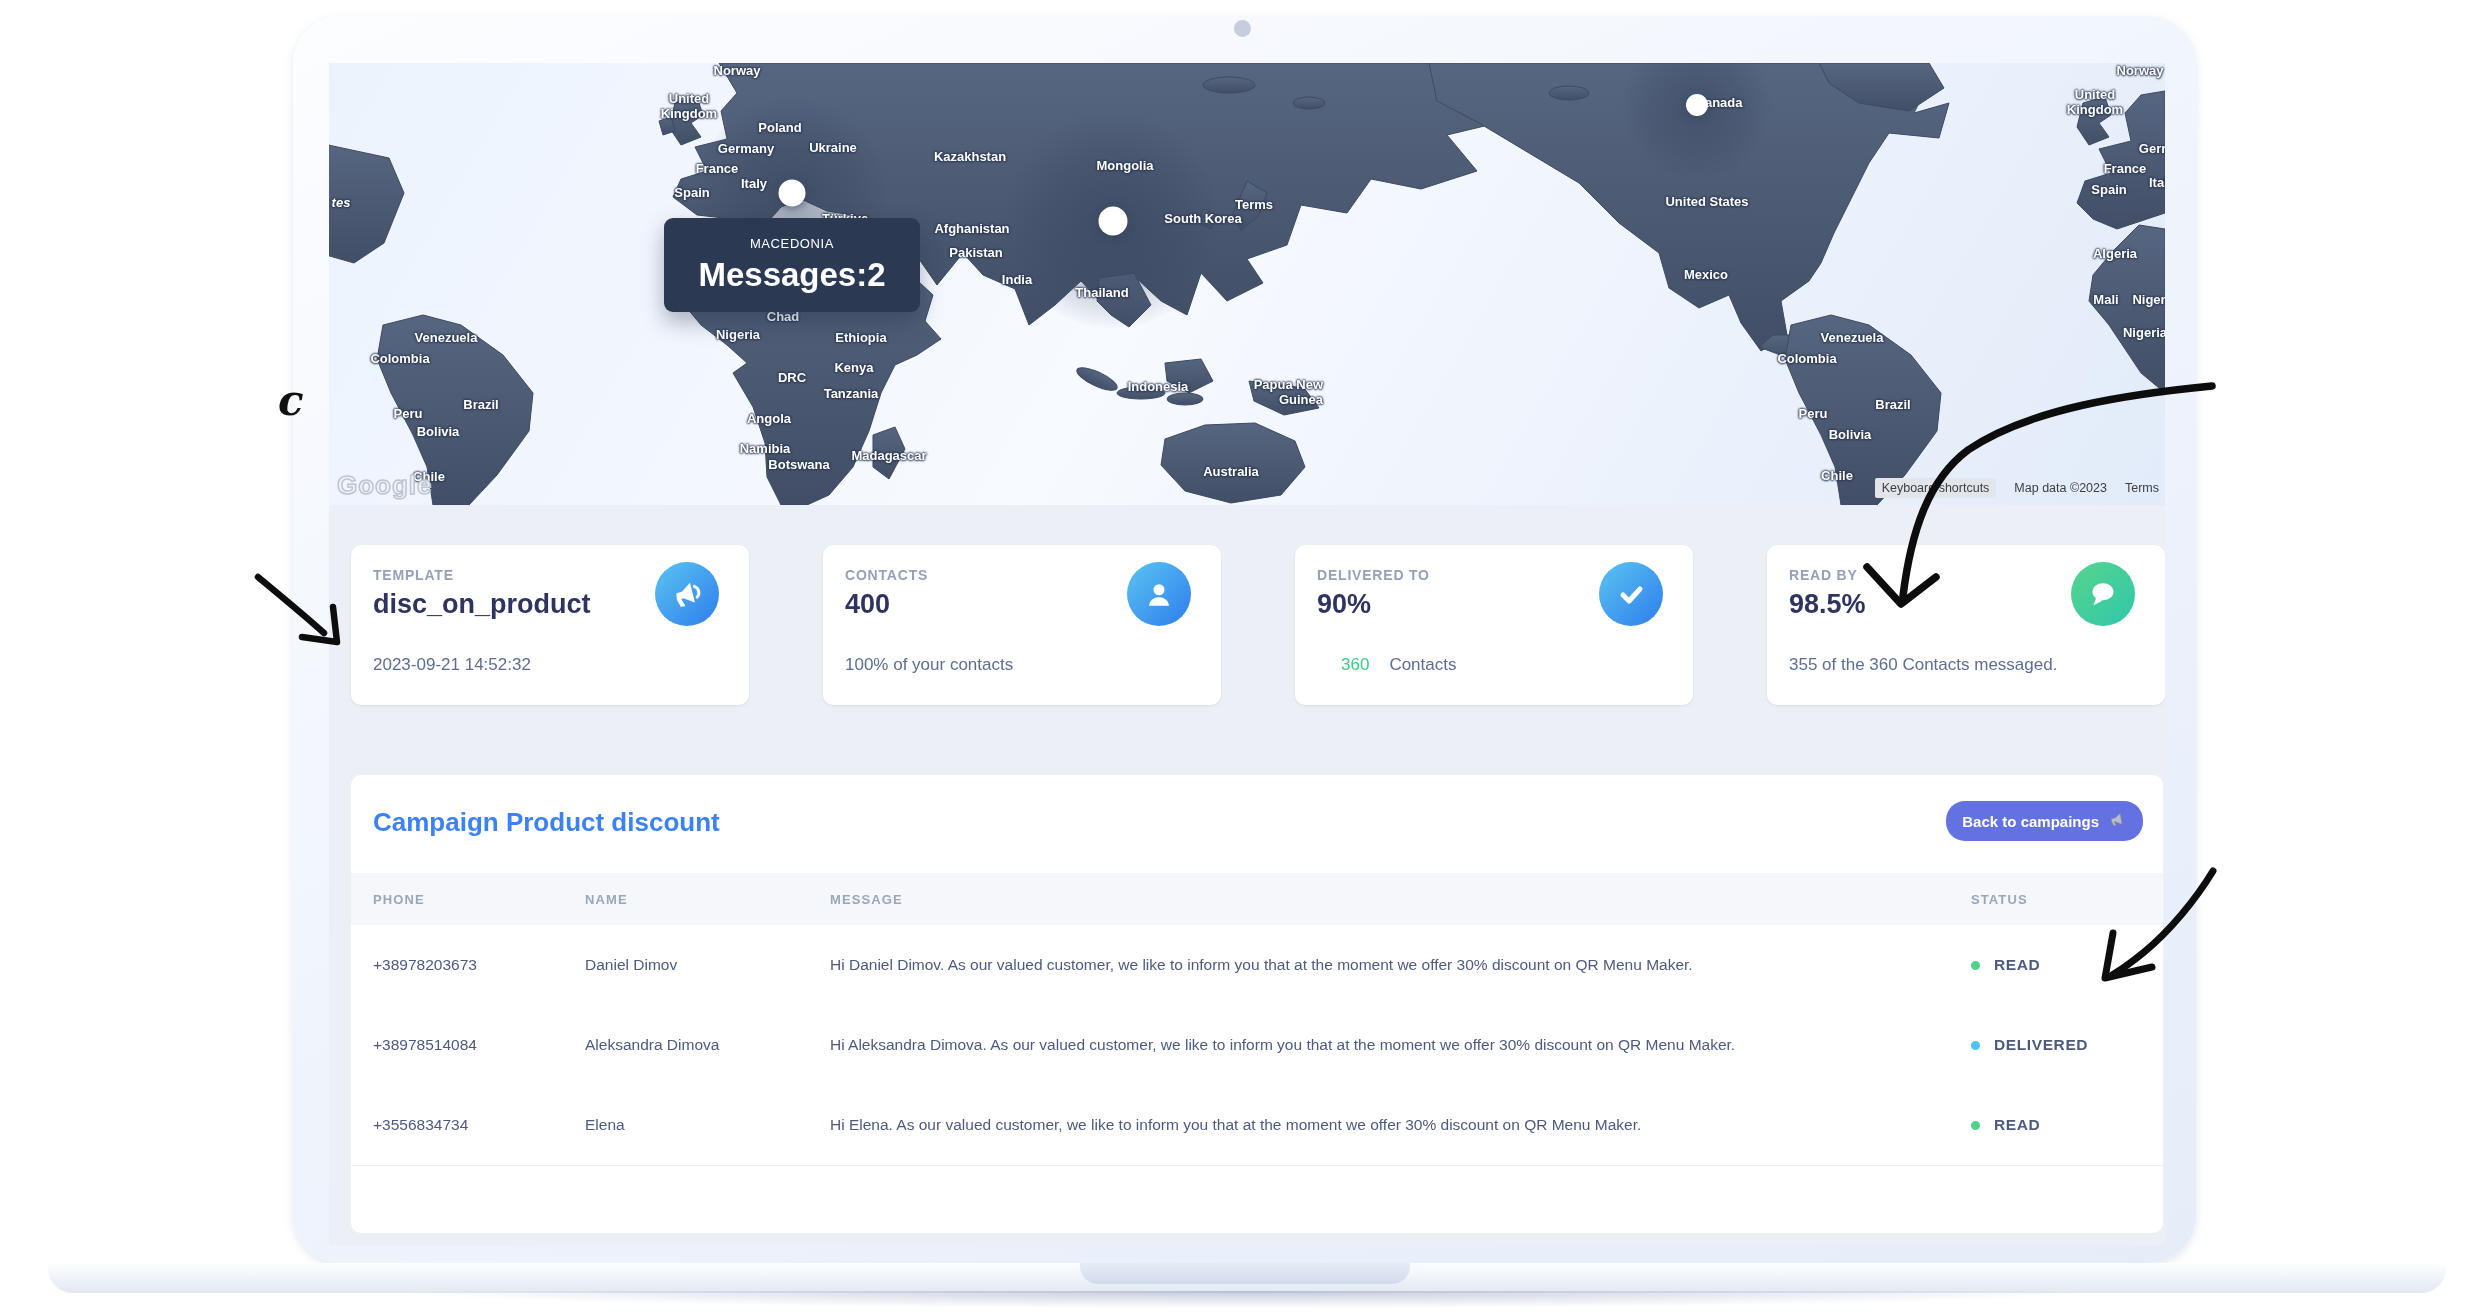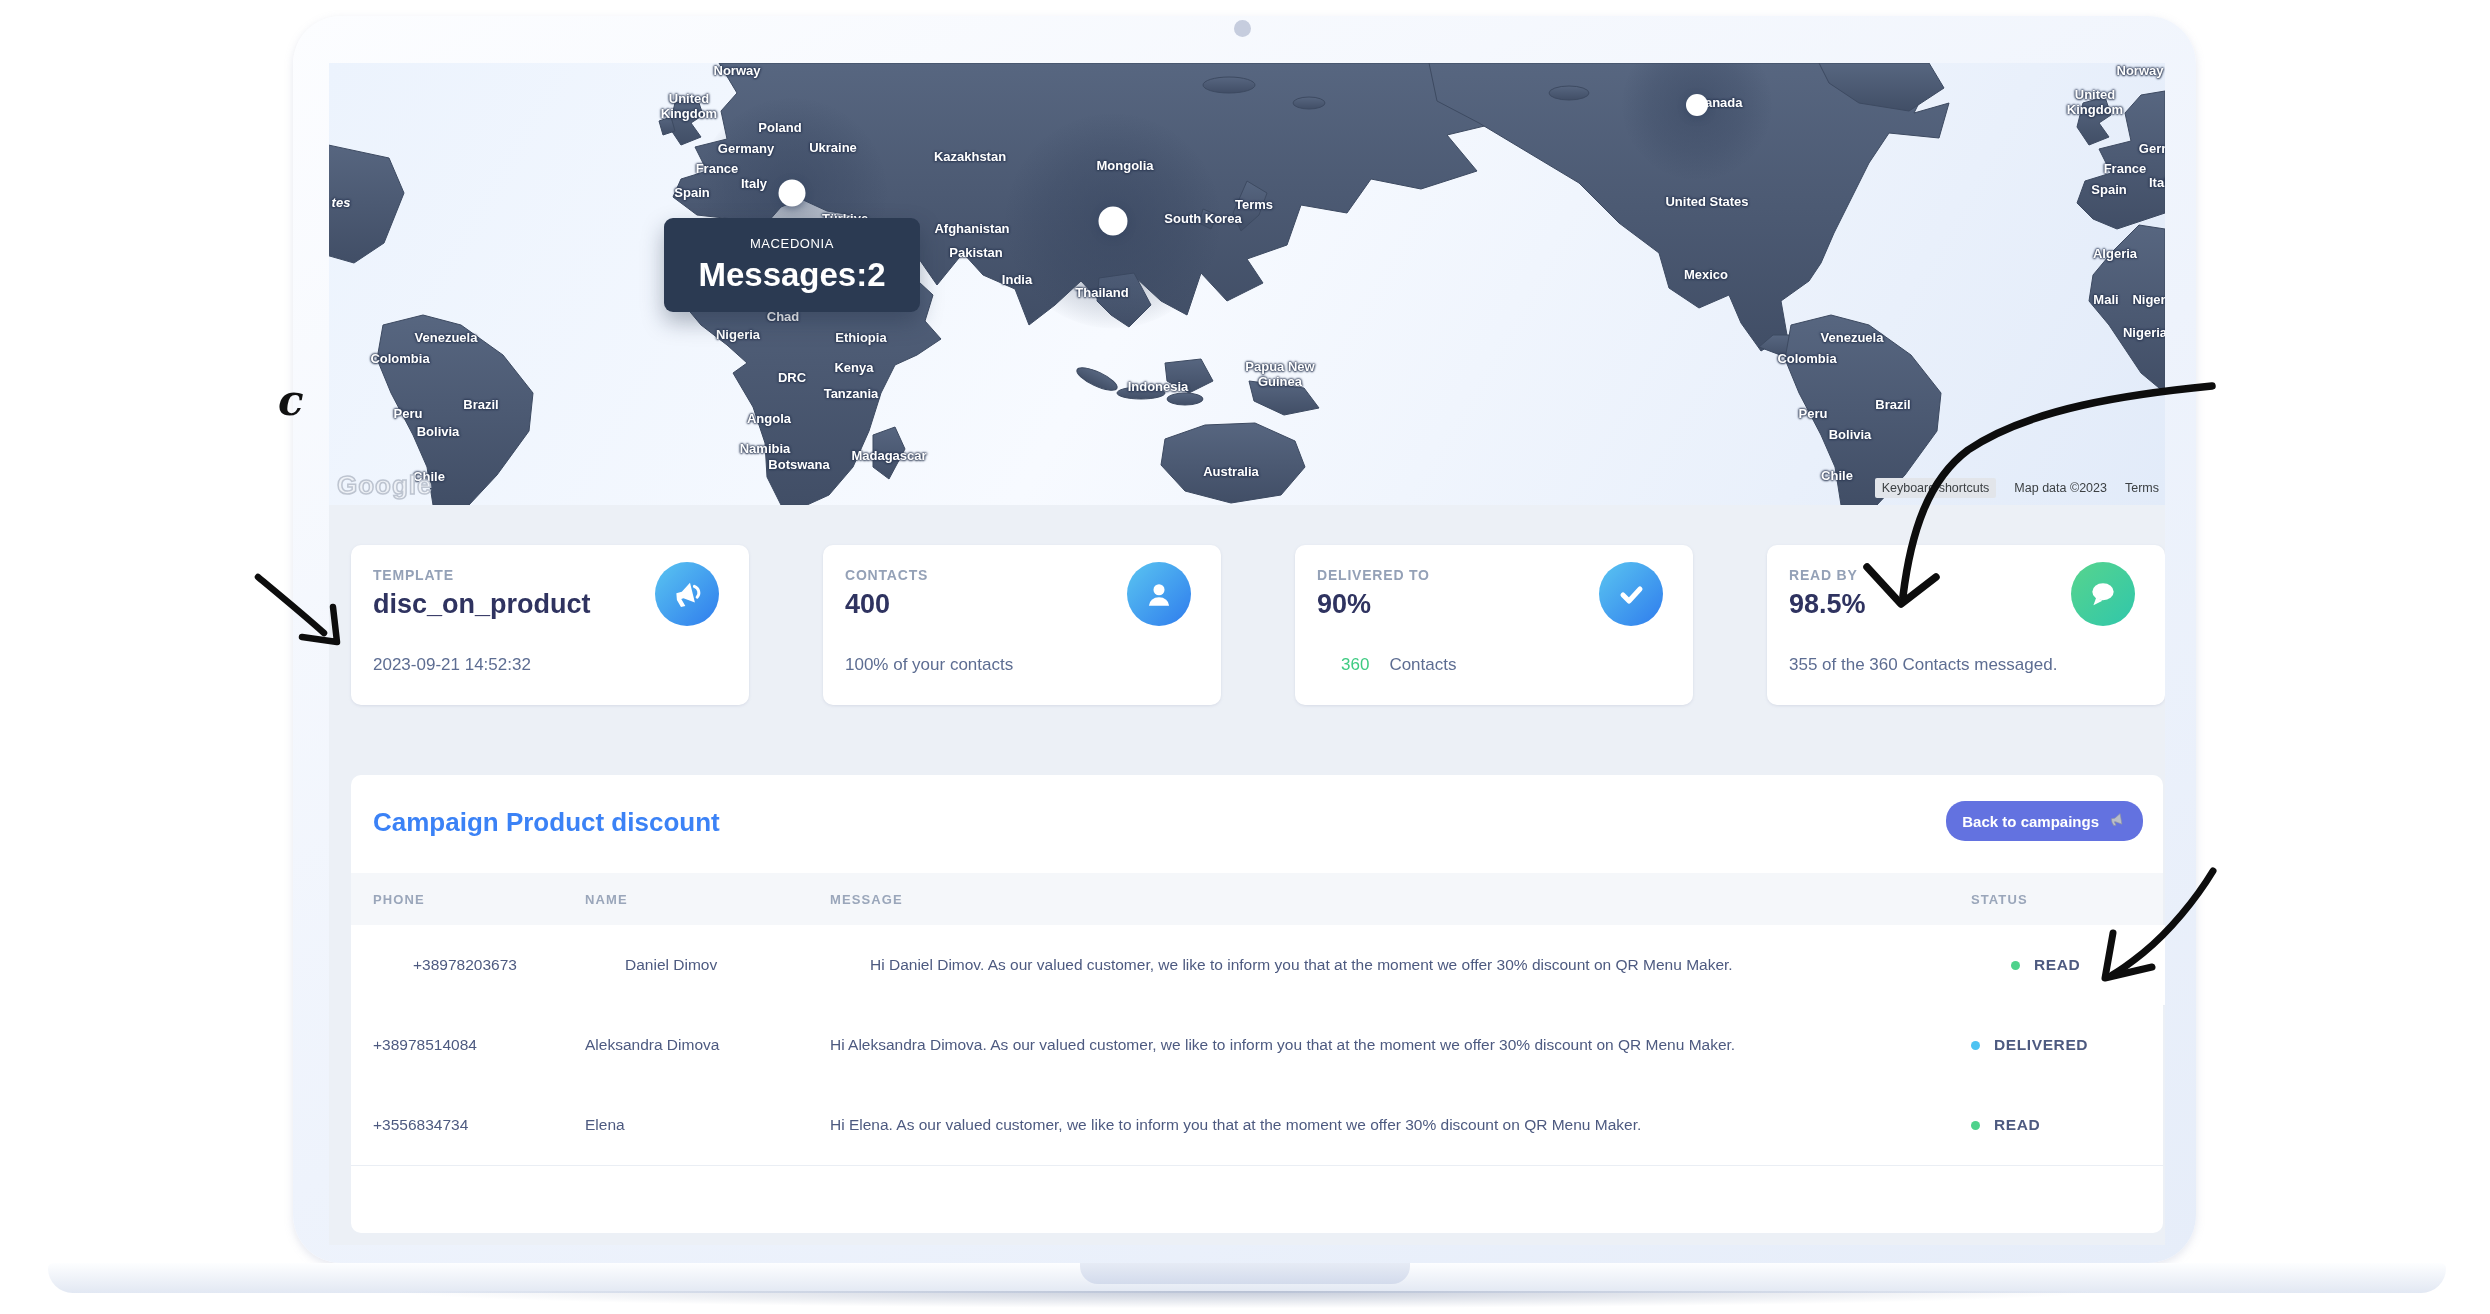--- a/index.html
+++ b/index.html
@@ -158,21 +158,21 @@
           <span class="map-label" style="left: 409px; top: 272px;">Nigeria</span>
           <span class="map-label" style="left: 532px; top: 275px;">Ethiopia</span>
           <span class="map-label" style="left: 525px; top: 305px;">Kenya</span>
           <span class="map-label" style="left: 463px; top: 315px;">DRC</span>
           <span class="map-label" style="left: 522px; top: 331px;">Tanzania</span>
           <span class="map-label" style="left: 440px; top: 356px;">Angola</span>
           <span class="map-label" style="left: 436px; top: 386px;">Namibia</span>
           <span class="map-label" style="left: 470px; top: 402px;">Botswana</span>
           <span class="map-label" style="left: 560px; top: 393px;">Madagascar</span>
           <span class="map-label" style="left: 829px; top: 324px;">Indonesia</span>
-          <span class="map-label" style="left: 951px; top: 312px; width: 86px; white-space: normal;">Papua New Guinea</span>
+          <span class="map-label" style="left: 951px; top: 330px; width: 86px; white-space: normal; text-align: right;">Papua New Guinea</span>
           <span class="map-label" style="left: 902px; top: 409px;">Australia</span>
           <span class="map-label" style="left: 117px; top: 275px;">Venezuela</span>
           <span class="map-label" style="left: 71px; top: 296px;">Colombia</span>
           <span class="map-label" style="left: 152px; top: 342px;">Brazil</span>
           <span class="map-label" style="left: 79px; top: 351px;">Peru</span>
           <span class="map-label" style="left: 109px; top: 369px;">Bolivia</span>
           <span class="map-label" style="left: 100px; top: 414px;">Chile</span>
           <span class="map-label" style="left: 12px; top: 140px; font-style: italic;">tes</span>
           <span class="map-label" style="left: 1390px; top: 40px;">Canada</span>
           <span class="map-label" style="left: 1378px; top: 139px;">United States</span>
@@ -280,21 +280,21 @@
 
       <div class="thead">
         <span class="th c-phone">PHONE</span>
         <span class="th c-name">NAME</span>
         <span class="th c-msg">MESSAGE</span>
         <span class="th c-status">STATUS</span>
       </div>
 
       <div id="table-rows">
 
-          <div class="trow" style="top: 150px; margin-left: 40px;">
+          <div class="trow" style="top: 150px;">
             <span class="td c-phone">+38978203673</span>
             <span class="td c-name">Daniel Dimov</span>
             <span class="td c-msg">Hi Daniel Dimov. As our valued customer, we like to inform you that at the moment we offer 30% discount on QR Menu Maker.</span>
             <span class="td c-status status">
               <span class="dot" style="background: rgb(79, 210, 140);"></span>
               <span>READ</span>
             </span>
           </div>
 
           <div class="trow" style="top: 230px;">

